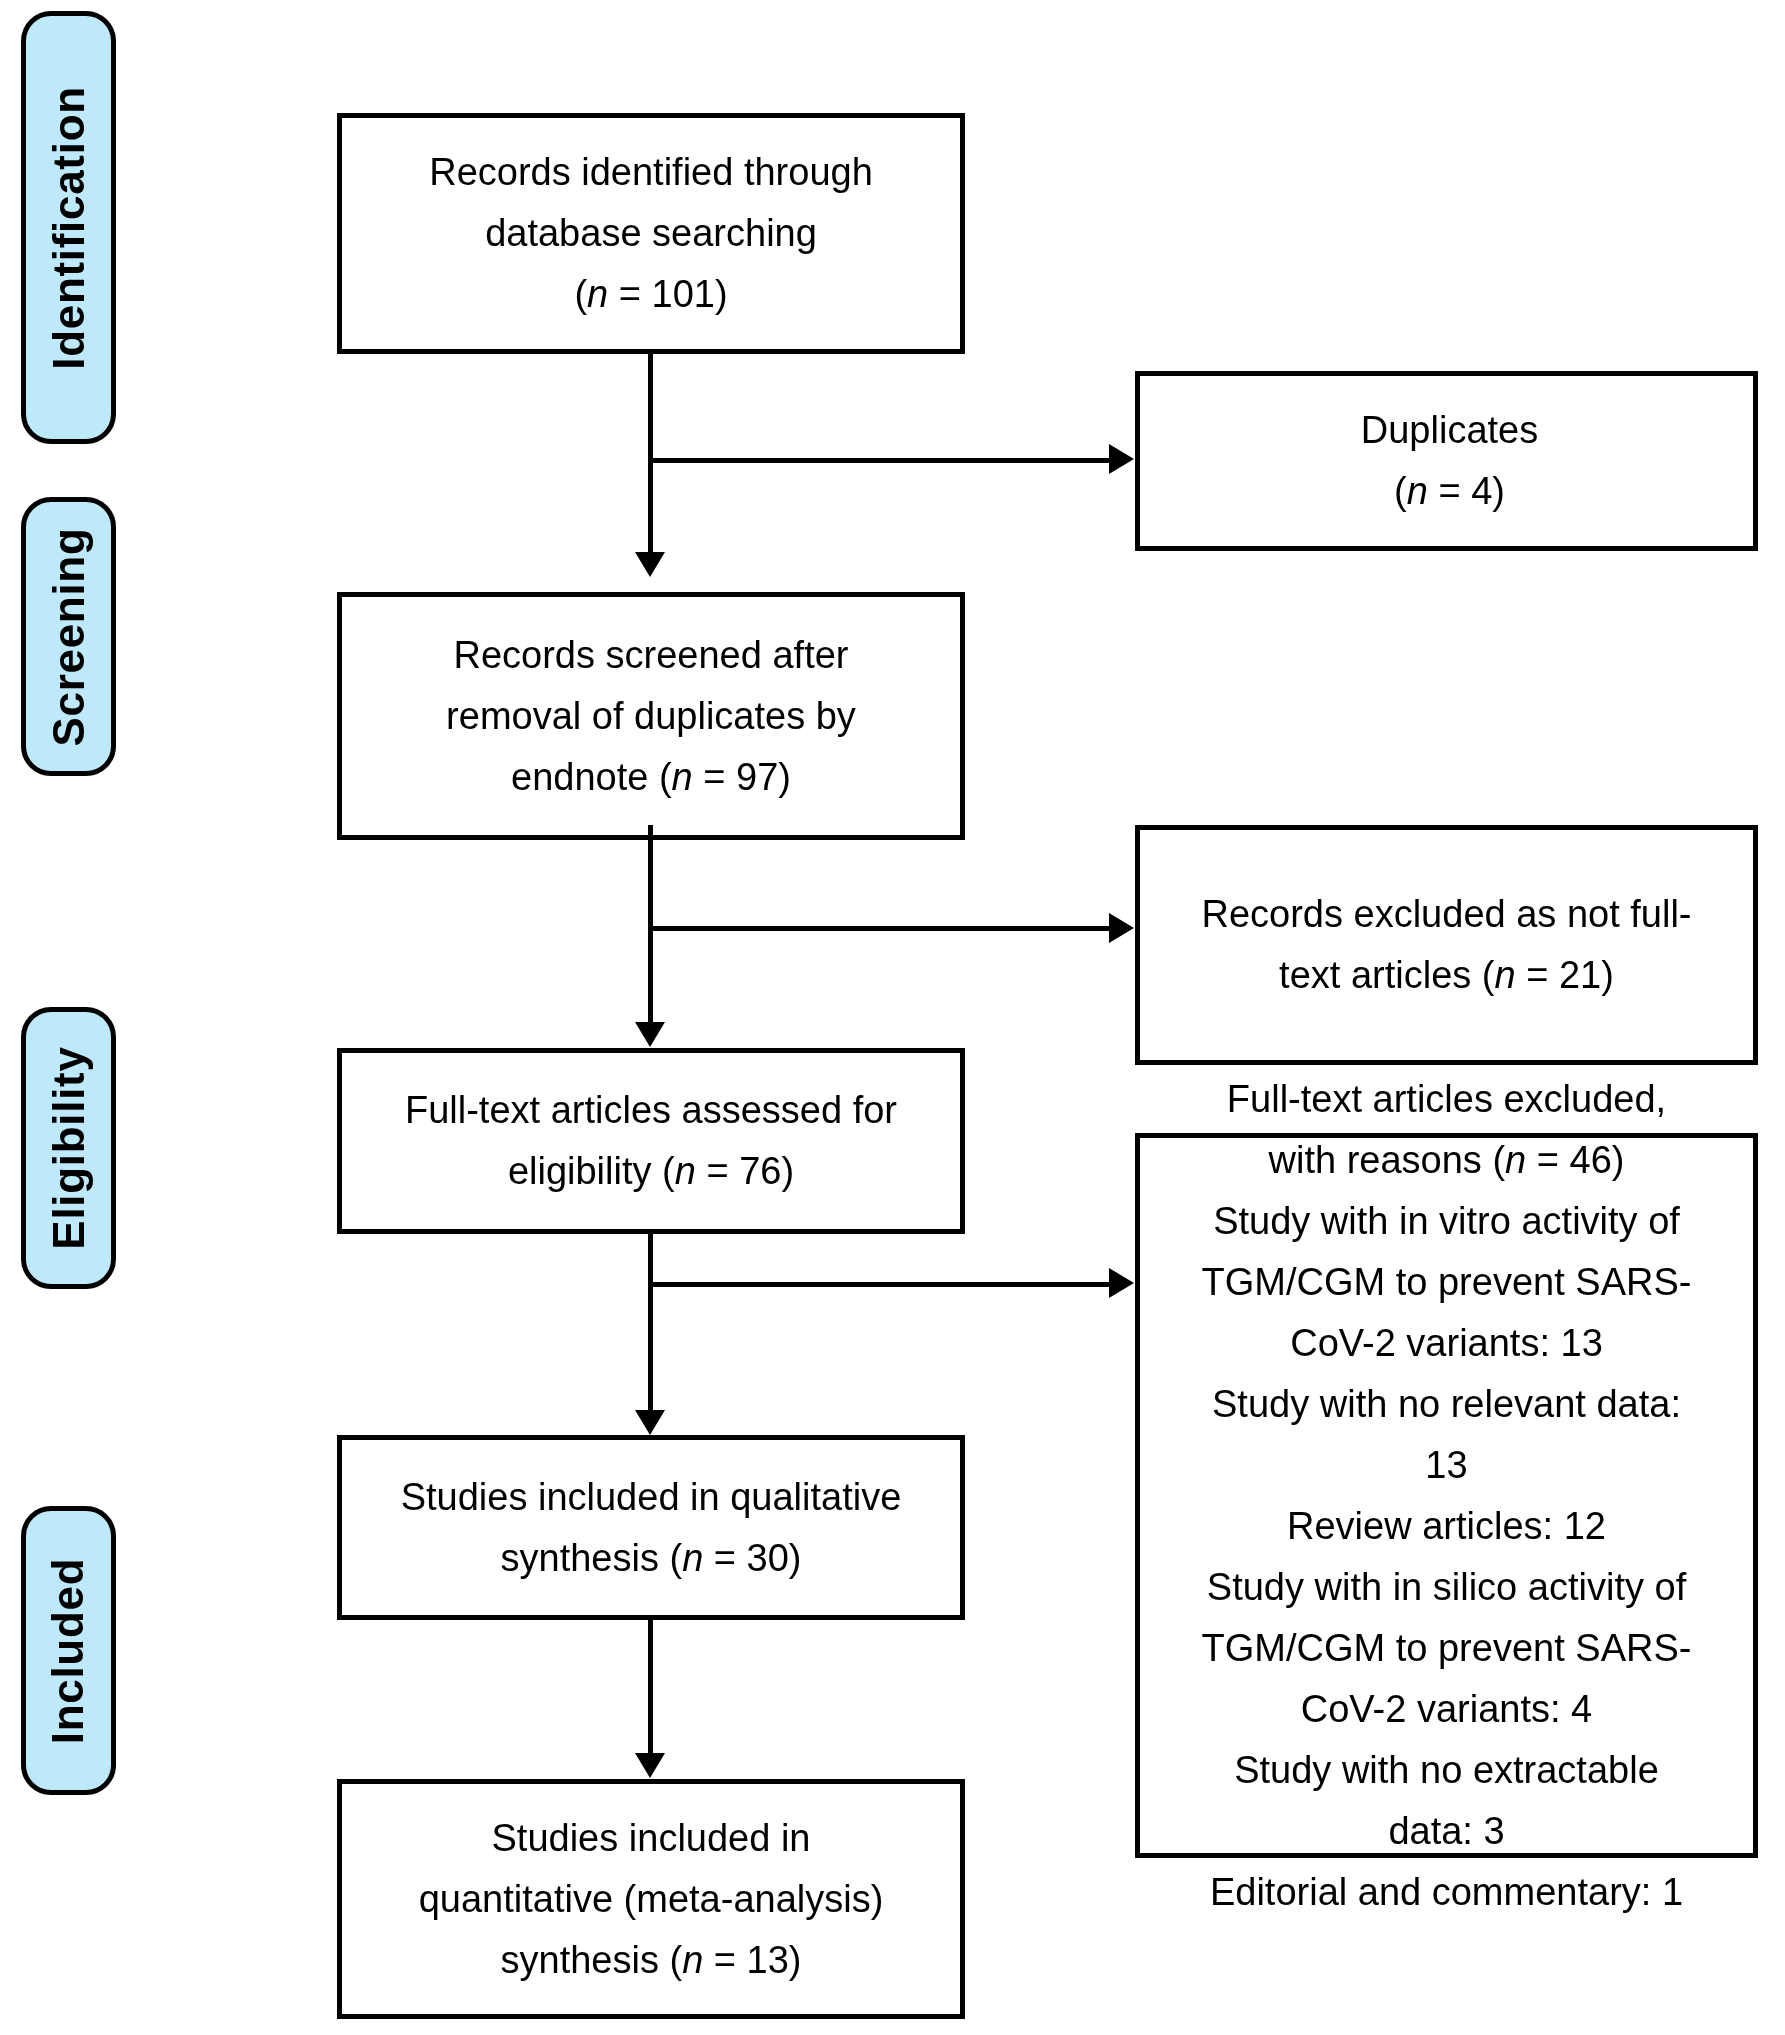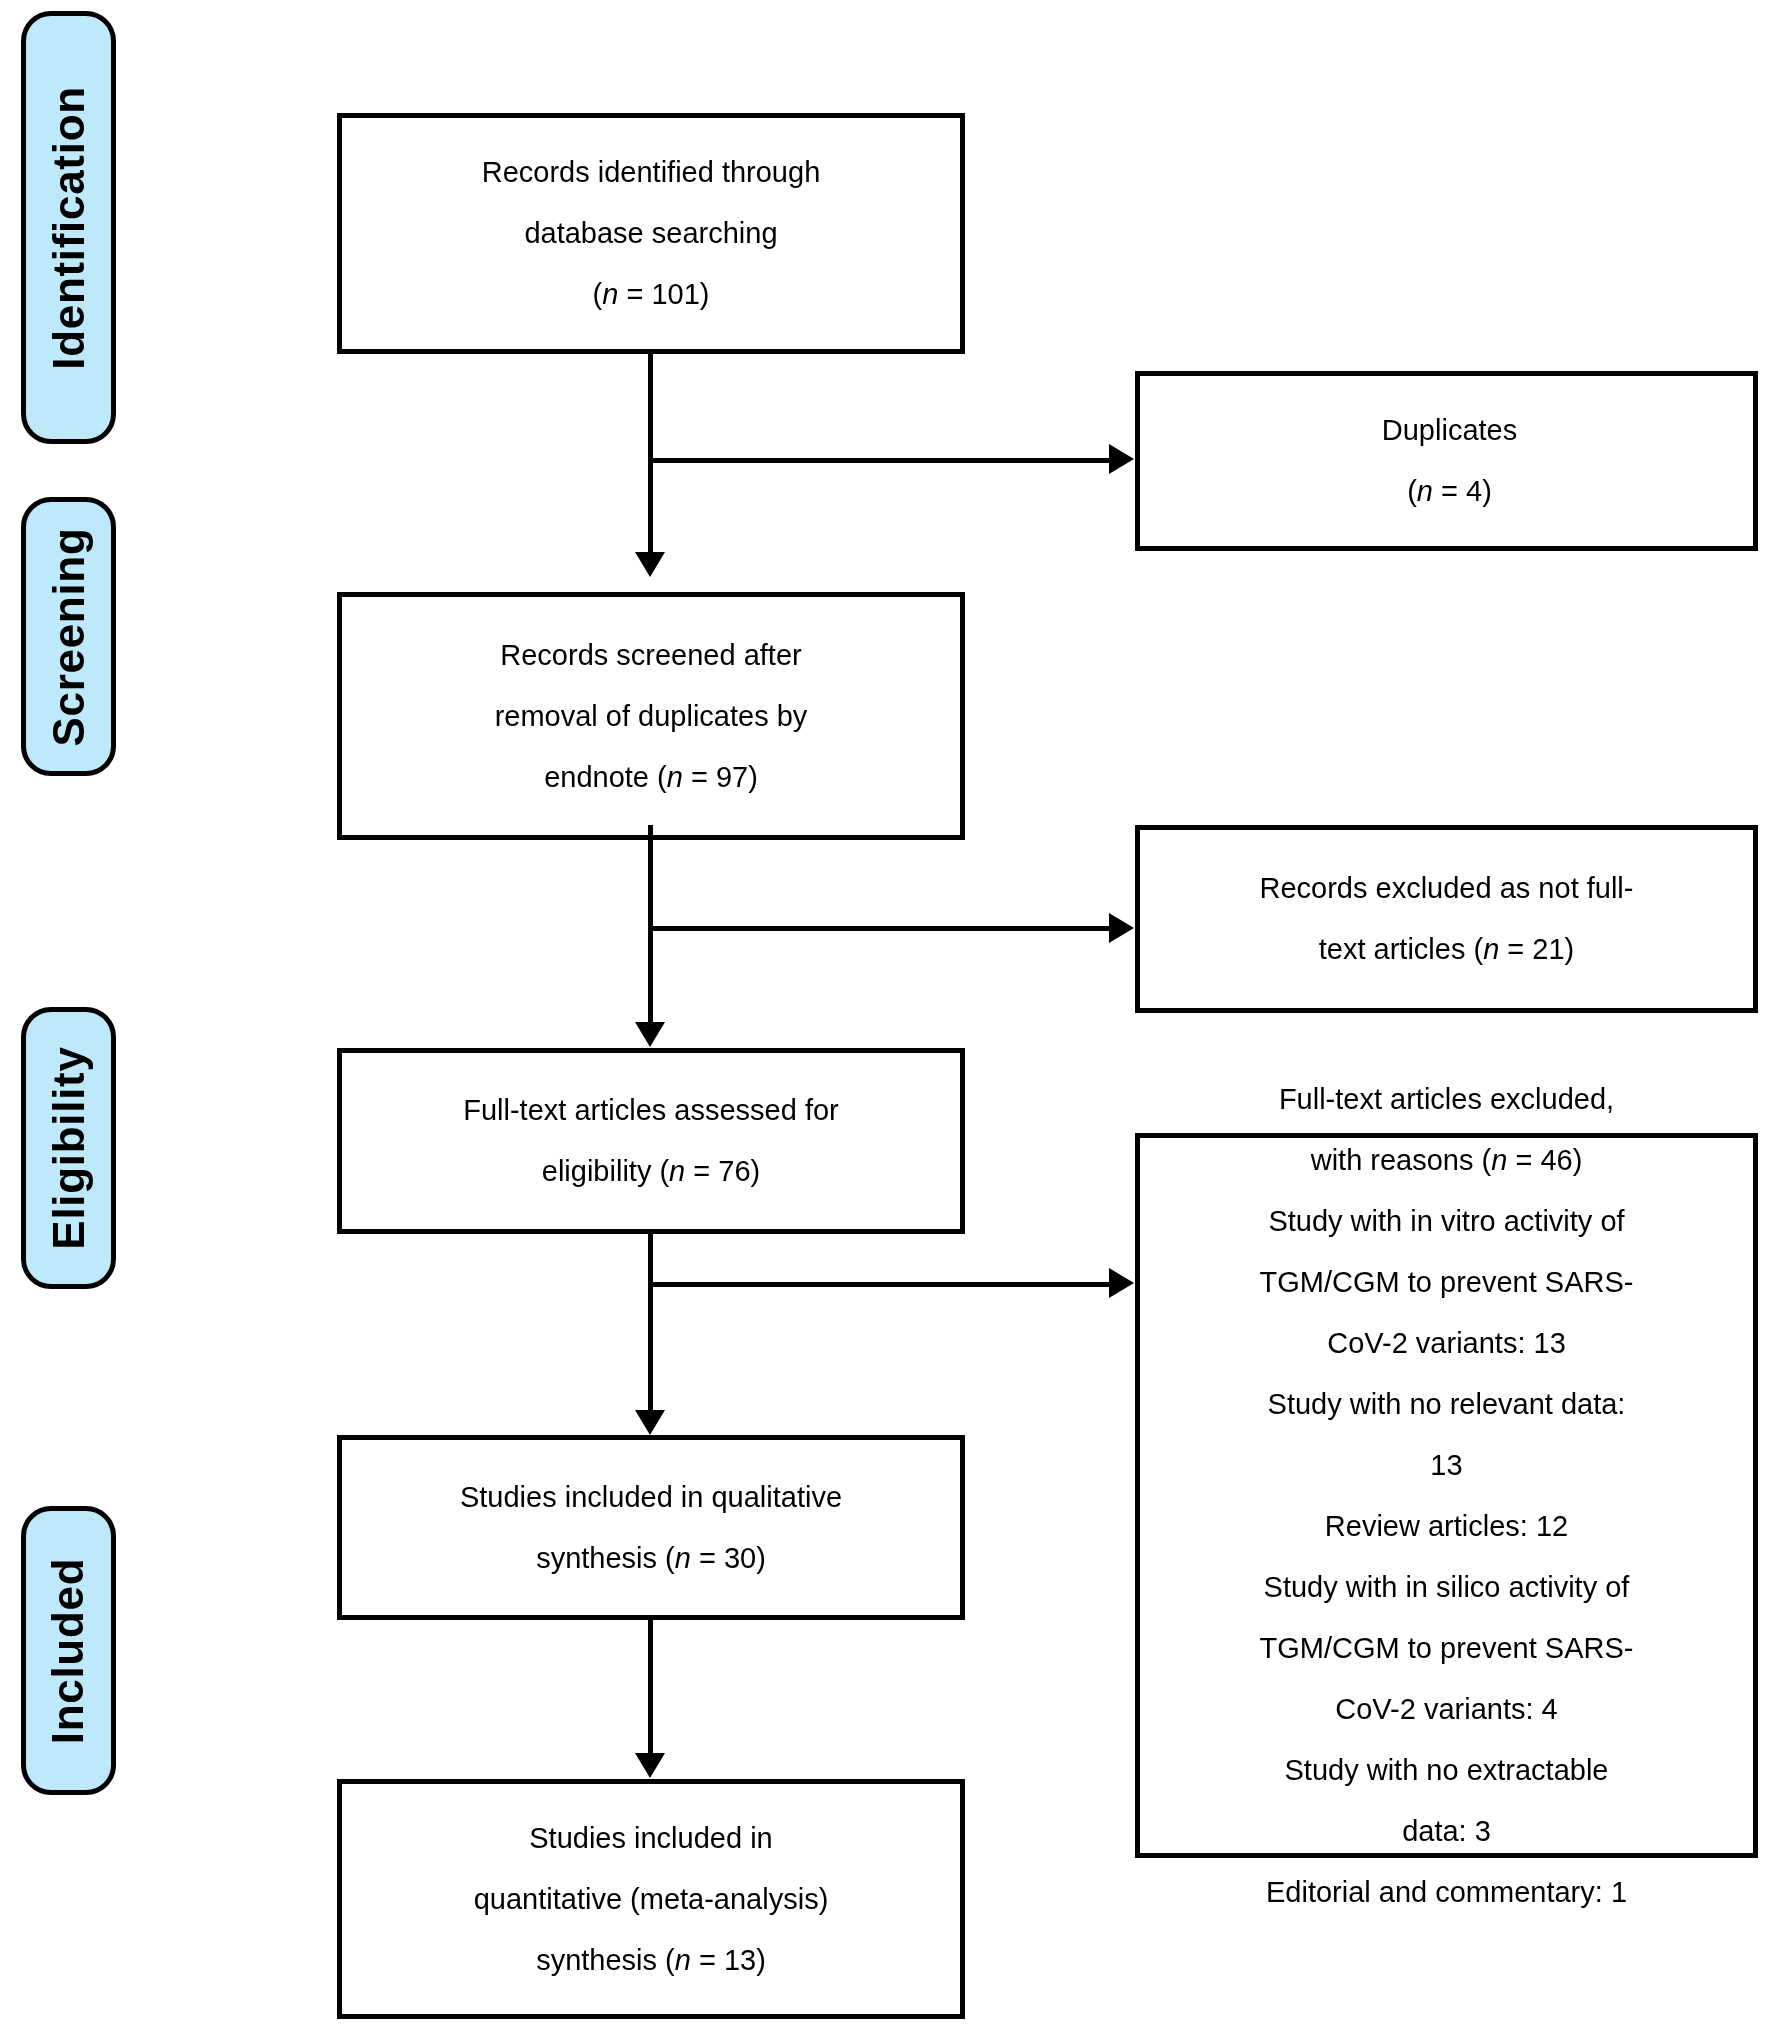--- a/index.html
+++ b/index.html
@@ -42,21 +42,21 @@
     background:var(--box-fill);
     border:5px solid var(--line);
     box-sizing:border-box;
     display:flex;
     align-items:center;
     justify-content:center;
     text-align:center;
   }
   .fbox-text{
     width:100%;
-    font-size:29px;
+    font-size:38px;
     line-height:61px;
     padding:0 4.2px;
   }
   .main-col{left:337px;width:628px;}
   .side-col{left:1135px;width:623px;}
   
   .shaft{position:absolute;background:var(--line);}
   .head{position:absolute;width:0;height:0;}
   .head-down{
     border-left:15.6px solid transparent;
@@ -100,21 +100,21 @@
   <div class="fbox main-col" style="top:1435px;height:185px;">
     <div class="fbox-text">Studies included in qualitative<br>synthesis (<i>n</i> = 30)</div>
   </div>
   <div class="fbox main-col" style="top:1779px;height:240px;">
     <div class="fbox-text">Studies included in<br>quantitative (meta-analysis)<br>synthesis (<i>n</i> = 13)</div>
   </div>
 
   <div class="fbox side-col" style="top:371px;height:180px;padding-left:6px;">
     <div class="fbox-text">Duplicates<br>(<i>n</i> = 4)</div>
   </div>
-  <div class="fbox side-col" style="top:825px;height:188px;">
+  <div class="fbox side-col" style="top:825px;height:240px;">
     <div class="fbox-text">Records excluded as not full-<br>text articles (<i>n</i> = 21)</div>
   </div>
   <div class="fbox side-col" style="top:1133px;height:725px;">
     <div class="fbox-text">Full-text articles excluded,<br>with reasons (<i>n</i> = 46)<br>Study with in vitro activity of<br>TGM/CGM to prevent SARS-<br>CoV-2 variants: 13<br>Study with no relevant data:<br>13<br>Review articles: 12<br>Study with in silico activity of<br>TGM/CGM to prevent SARS-<br>CoV-2 variants: 4<br>Study with no extractable<br>data: 3<br>Editorial and commentary: 1</div>
   </div>
 
   <div class="shaft" style="left:648px;top:354px;width:5px;height:198px;"></div>
   <div class="head head-down" style="left:635px;top:552px;"></div>
   <div class="shaft" style="left:651px;top:458px;width:458px;height:5px;"></div>
   <div class="head head-right" style="left:1109px;top:444px;"></div>

